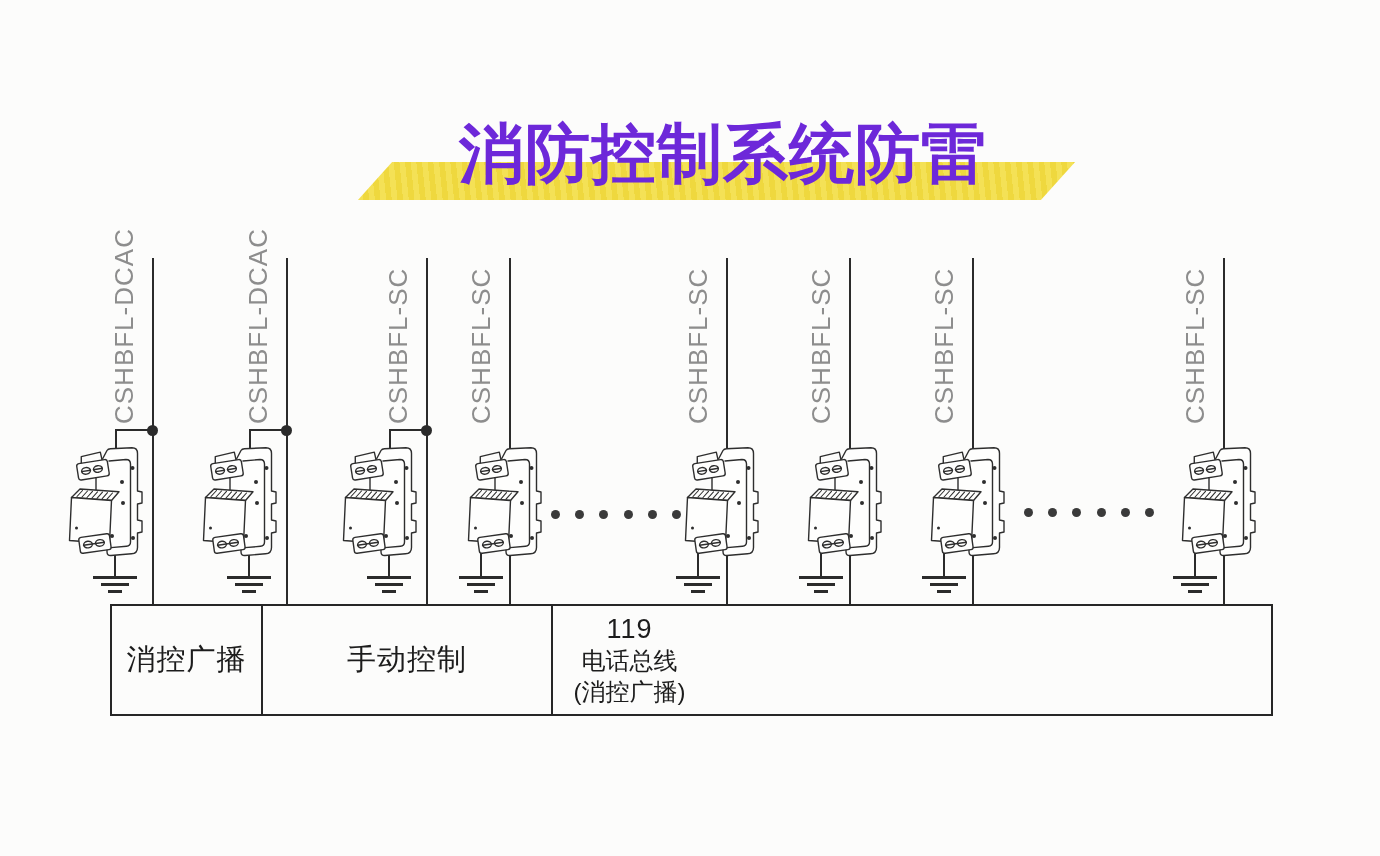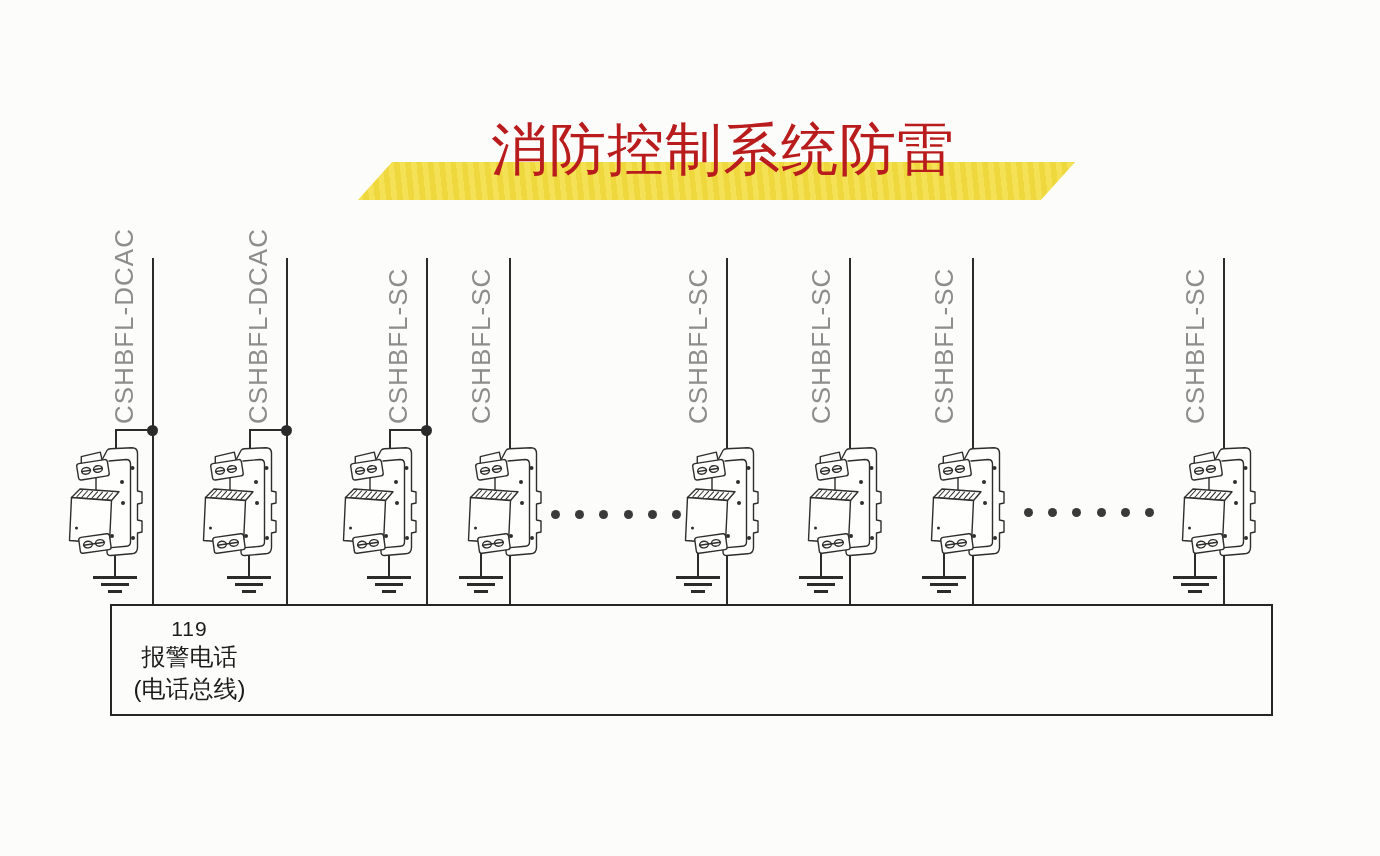--- a/index.html
+++ b/index.html
@@ -14,22 +14,22 @@
   
   .hl-band{
     position:absolute;left:375px;top:162px;width:683px;height:38px;
     background:repeating-linear-gradient(45deg,#f4e156 0 4px,#efd83e 4px 8px);
     transform:skewX(-42deg);
     z-index:1;
   }
   .page-title{
     position:absolute;left:348px;top:118px;width:750px;
     text-align:center;
-    font-size:57px;line-height:1.12;font-weight:400;
-    color:#b91c1c;letter-spacing:1px;
+    font-size:65px;line-height:1.12;font-weight:700;
+    color:#6d28d9;letter-spacing:1px;
     z-index:2;white-space:nowrap;
   }
 
   
   .bus{position:absolute;top:258px;width:2px;height:346px;background:#2b2b2b;z-index:3;}
   #bus-1{left:152px}#bus-2{left:286px}#bus-3{left:426px}#bus-4{left:509px}
   #bus-5{left:726px}#bus-6{left:849px}#bus-7{left:972px}#bus-8{left:1223px}
 
   
   .chlabel{
@@ -76,21 +76,21 @@
     position:absolute;left:110px;top:604px;width:1163px;height:112px;
     display:flex;border:2.5px solid #262626;box-sizing:border-box;
     background:transparent;z-index:2;
   }
   .cell{
     display:flex;flex-direction:column;justify-content:center;align-items:center;
     box-sizing:border-box;color:#1c1c1c;font-size:29px;letter-spacing:1px;
   }
   .cell + .cell{border-left:2.5px solid #262626;}
   #cell-1{width:216px}#cell-2{width:149px}#cell-3{width:290px}#cell-4{width:155px}#cell-5{flex:1}
-  #cell-4 .l0{font-size:21px;line-height:1.2;}
+  #cell-4 .l0{font-size:27px;line-height:1.2;}
   #cell-4 .l1,#cell-4 .l2{font-size:24px;line-height:1.3;letter-spacing:0;}
 </style>
 </head>
 <body>
 
 <div class="canvas">
 
   <svg width="0" height="0" style="position:absolute" aria-hidden="true">
     <defs>
       <symbol id="spd-sym" viewBox="0 0 80 116">
@@ -267,20 +267,26 @@
       </svg>
     <div class="ground" id="gnd-8">
       <div class="gstub"></div>
         <div class="gb1"></div>
         <div class="gb2"></div>
         <div class="gb3"></div>
     </div>
   </div>
 
   <div class="bottom-table">
+    <div class="cell" id="cell-2">
+      <span>消控广播</span>
+    </div>
+    <div class="cell" id="cell-3">
+      <span>手动控制</span>
+    </div>
     <div class="cell" id="cell-4">
       <span class="l0">119</span>
-      <span class="l1">报警电话</span>
-      <span class="l2">(电话总线)</span>
+      <span class="l1">电话总线</span>
+      <span class="l2">(消控广播)</span>
     </div>
   </div>
 
 </div>
 
 </body></html>

